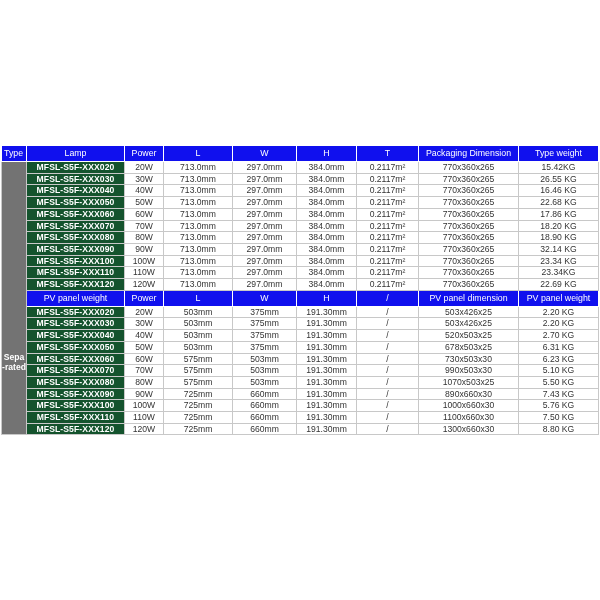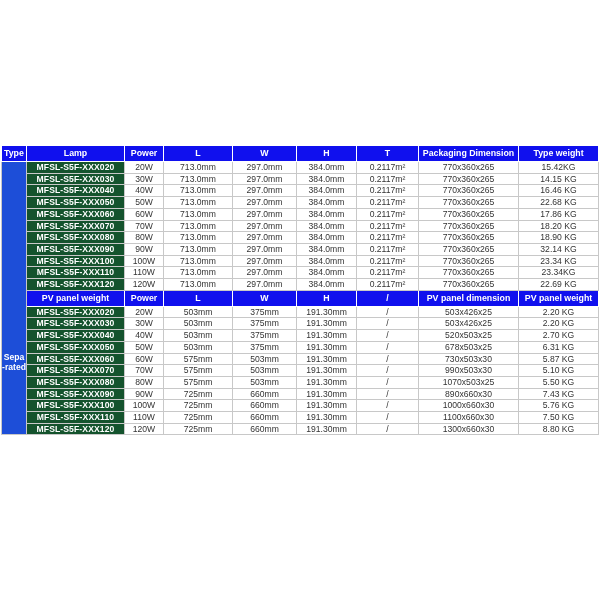--- a/index.html
+++ b/index.html
@@ -7,26 +7,26 @@
   table.spec {
     position:absolute; left:1px; top:145px; width:597px;
     border-collapse:collapse; table-layout:fixed;
     font-size:8.6px; color:#333;
   }
   table.spec td, table.spec th {
     border:1px solid #c8c8c8; padding:0; text-align:center; height:10.7px; line-height:10.7px;
     white-space:nowrap; overflow:hidden;
   }
   table.spec th {
-    background:#1010ee; color:#fff; font-weight:bold; height:15px; line-height:15px; font-size:8.8px;
+    background:#1010ee; color:#fff; font-weight:normal; height:15px; line-height:15px; font-size:8.8px;
     border-color:#fff;
   }
   table.spec th.type { text-align:left; padding-left:2px; }
   td.type-cell {
-    background:#1d4ed8; color:#fff; font-weight:bold; font-size:8.6px; line-height:10px;
+    background:#737373; color:#fff; font-weight:bold; font-size:8.6px; line-height:10px;
     vertical-align:middle; text-align:left; padding-left:1px; border-color:#fff;
   }
   td.model { background:#14532d; color:#fff; font-weight:bold; border-color:#fff; letter-spacing:0.1px; }
   td.val { background:#fff; }
 </style>
 </head>
 <body>
 
 <table class="spec">
   <colgroup>
@@ -69,21 +69,21 @@
         <td class="val">15.42KG</td>
       </tr>
       <tr>
         <td class="model">MFSL-S5F-XXX030</td>
         <td class="val">30W</td>
         <td class="val">713.0mm</td>
         <td class="val">297.0mm</td>
         <td class="val">384.0mm</td>
         <td class="val">0.2117m²</td>
         <td class="val">770x360x265</td>
-        <td class="val">14.15 KG</td>
+        <td class="val">26.55 KG</td>
       </tr>
       <tr>
         <td class="model">MFSL-S5F-XXX040</td>
         <td class="val">40W</td>
         <td class="val">713.0mm</td>
         <td class="val">297.0mm</td>
         <td class="val">384.0mm</td>
         <td class="val">0.2117m²</td>
         <td class="val">770x360x265</td>
         <td class="val">16.46 KG</td>
@@ -219,21 +219,21 @@
         <td class="val">6.31 KG</td>
       </tr>
       <tr>
         <td class="model">MFSL-S5F-XXX060</td>
         <td class="val">60W</td>
         <td class="val">575mm</td>
         <td class="val">503mm</td>
         <td class="val">191.30mm</td>
         <td class="val">/</td>
         <td class="val">730x503x30</td>
-        <td class="val">5.87 KG</td>
+        <td class="val">6.23 KG</td>
       </tr>
       <tr>
         <td class="model">MFSL-S5F-XXX070</td>
         <td class="val">70W</td>
         <td class="val">575mm</td>
         <td class="val">503mm</td>
         <td class="val">191.30mm</td>
         <td class="val">/</td>
         <td class="val">990x503x30</td>
         <td class="val">5.10 KG</td>

